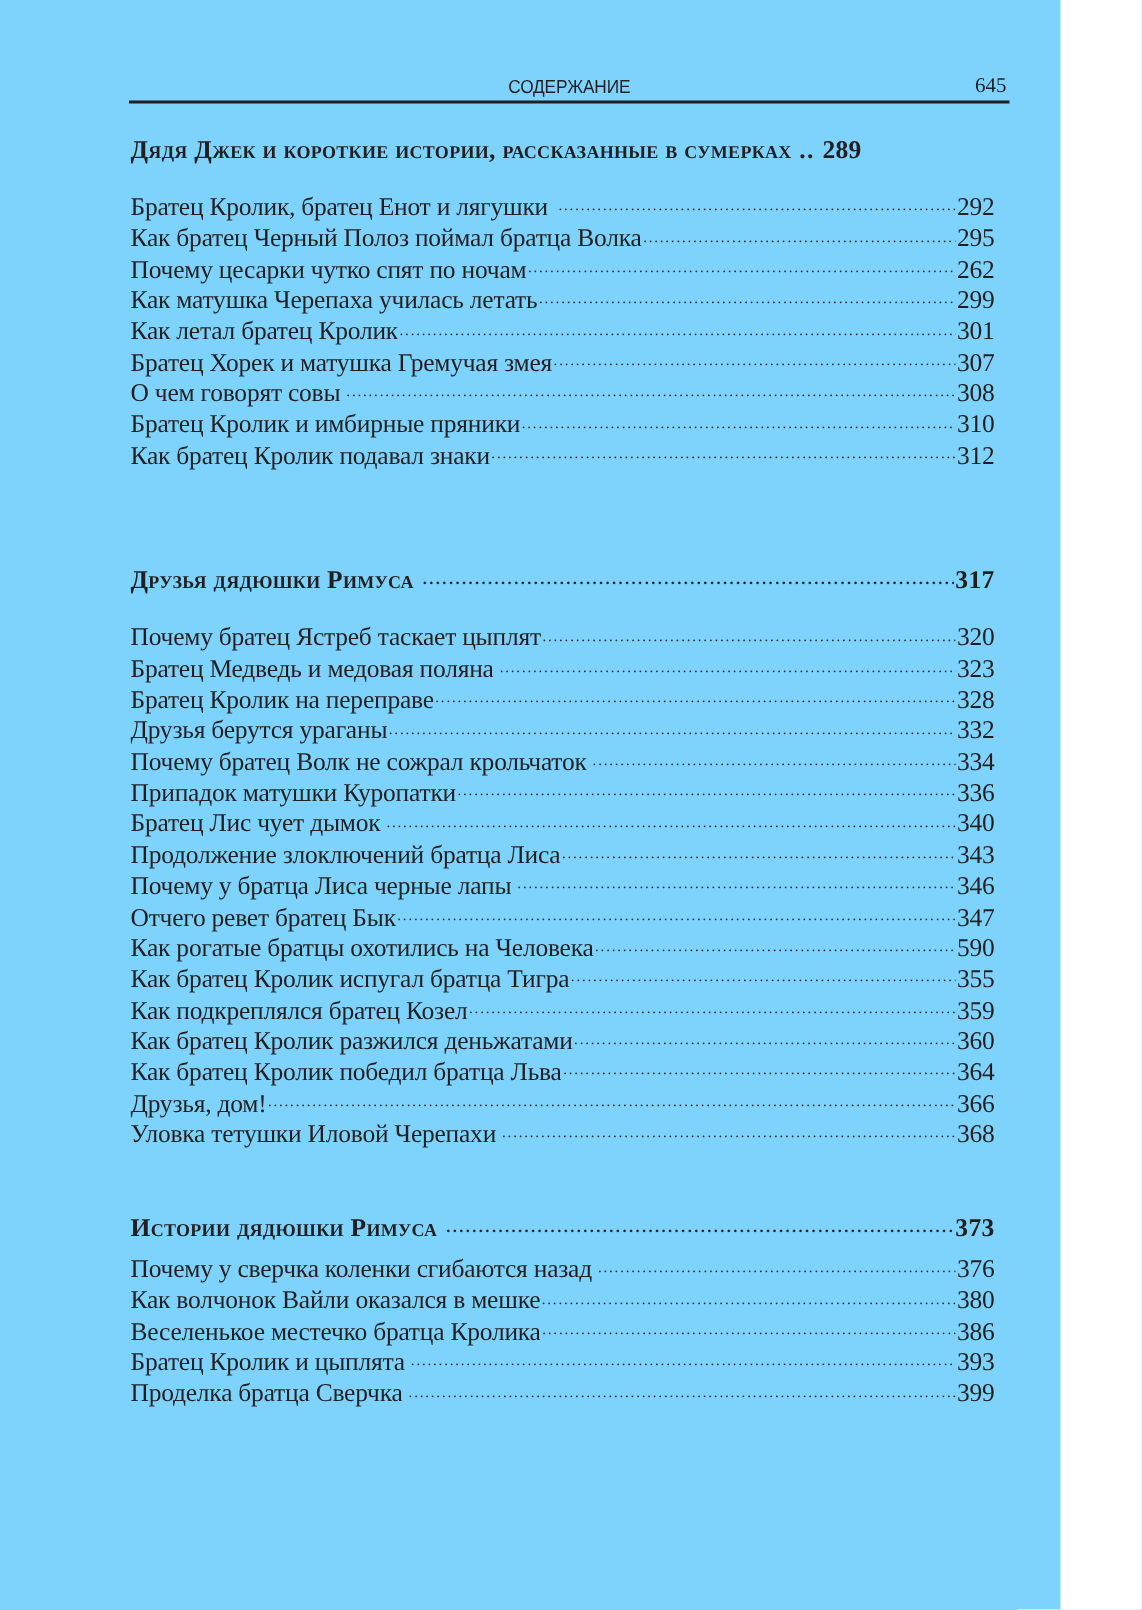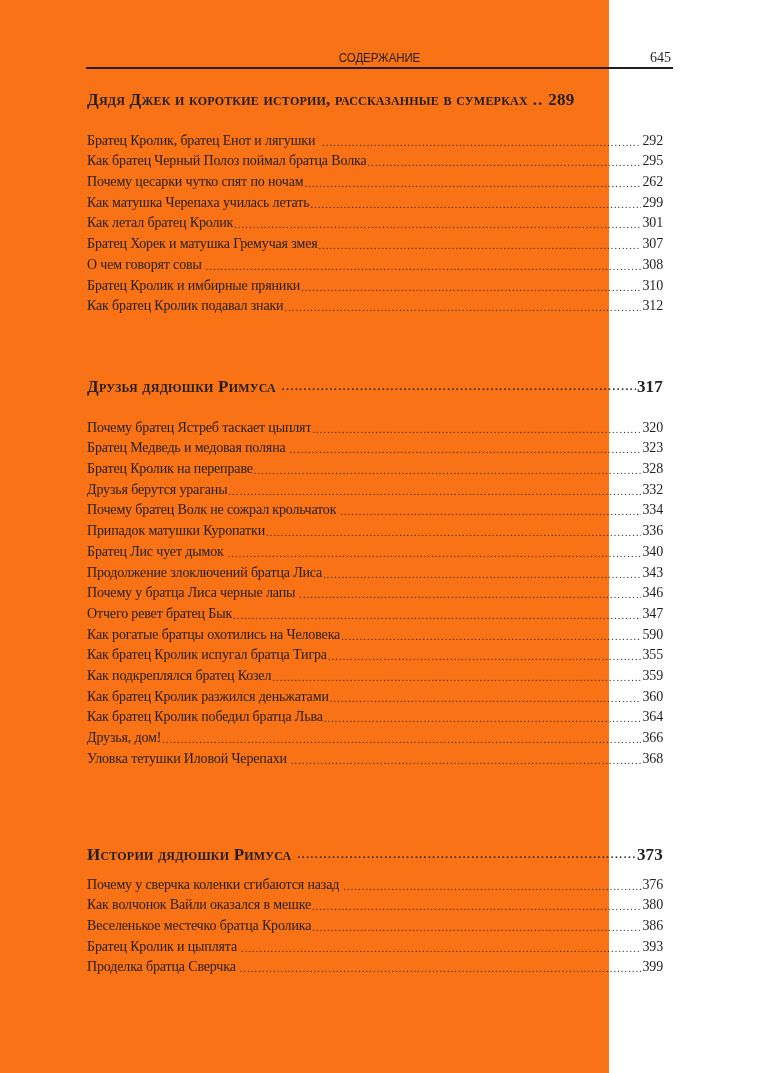--- a/index.html
+++ b/index.html
@@ -11,23 +11,23 @@
       width: 761px;
       height: 1073px;
       position: relative;
       overflow: hidden;
       color: #231f20;
       font-family: "Liberation Serif", "DejaVu Serif", serif;
     }
     .page {
       position: absolute;
       left: 0; top: 0;
-      width: 609px;
+      width: 707px;
       height: 1073px;
-      background: #f97316;
+      background: #7dd3fc;
       text-decoration: underline;
     }
     .running-head {
       position: absolute;
       left: 86px;
       width: 587px;
       top: 49px;
       height: 18px;
     }
     .running-title {
@@ -73,23 +73,23 @@
       align-items: center;
       height: 22px;
       font-size: 17px;
       font-weight: bold;
       font-variant: small-caps;
       letter-spacing: 0.2px;
       white-space: nowrap;
     }
     .toc-row {
       display: flex;
-      align-items: flex-end;
+      align-items: center;
       height: 20.7px;
-      font-size: 14px;
+      font-size: 17px;
       white-space: nowrap;
       letter-spacing: -0.15px;
     }
     .toc-title {
       flex: 0 0 auto;
       overflow: hidden;
     }
     .leader {
       flex: 1 1 auto;
       overflow: hidden;
@@ -110,21 +110,21 @@
       margin-left: 6px;
     }
     .toc-page {
       flex: 0 0 auto;
       text-align: right;
     }
     #sec1 { top: 89px; }
     #sec1 .entries { margin-top: 17px; }
     #sec2 { top: 376px; }
     #sec2 .entries { margin-top: 17px; }
-    #sec3 { top: 844px; }
+    #sec3 { top: 808px; }
     #sec3 .entries { margin-top: 6px; }
   </style>
 </head>
 <body>
 
 <div class="page">
 
   <div class="running-head">
     <div class="running-title">СОДЕРЖАНИЕ</div>
     <div class="page-number">645</div>

